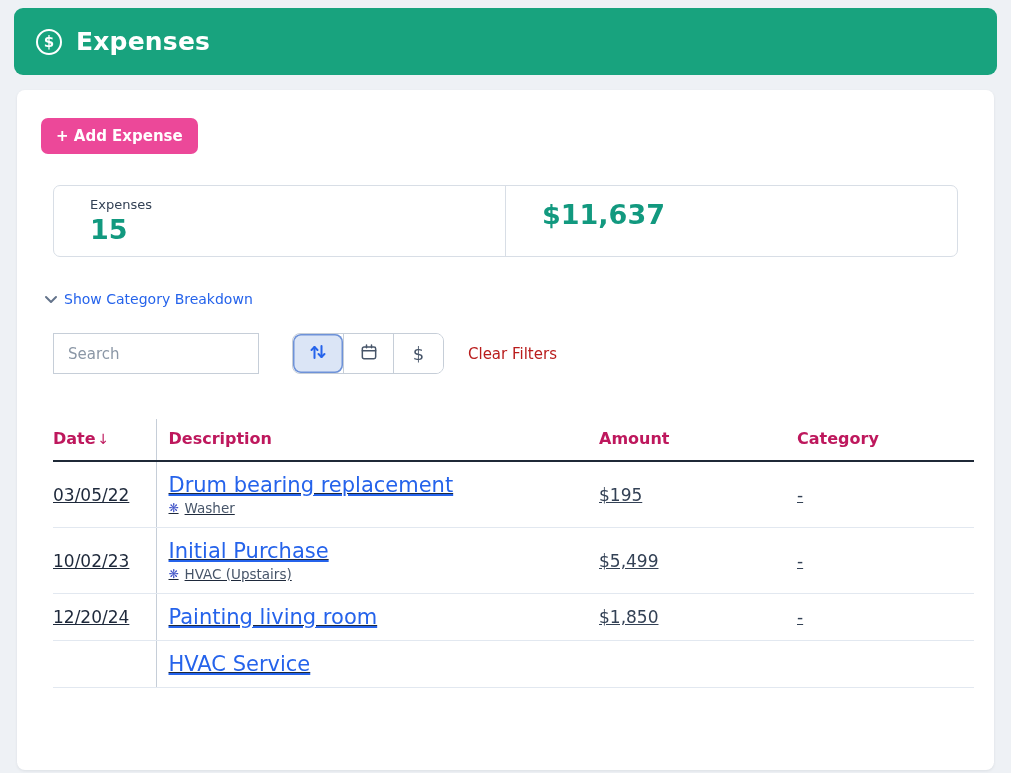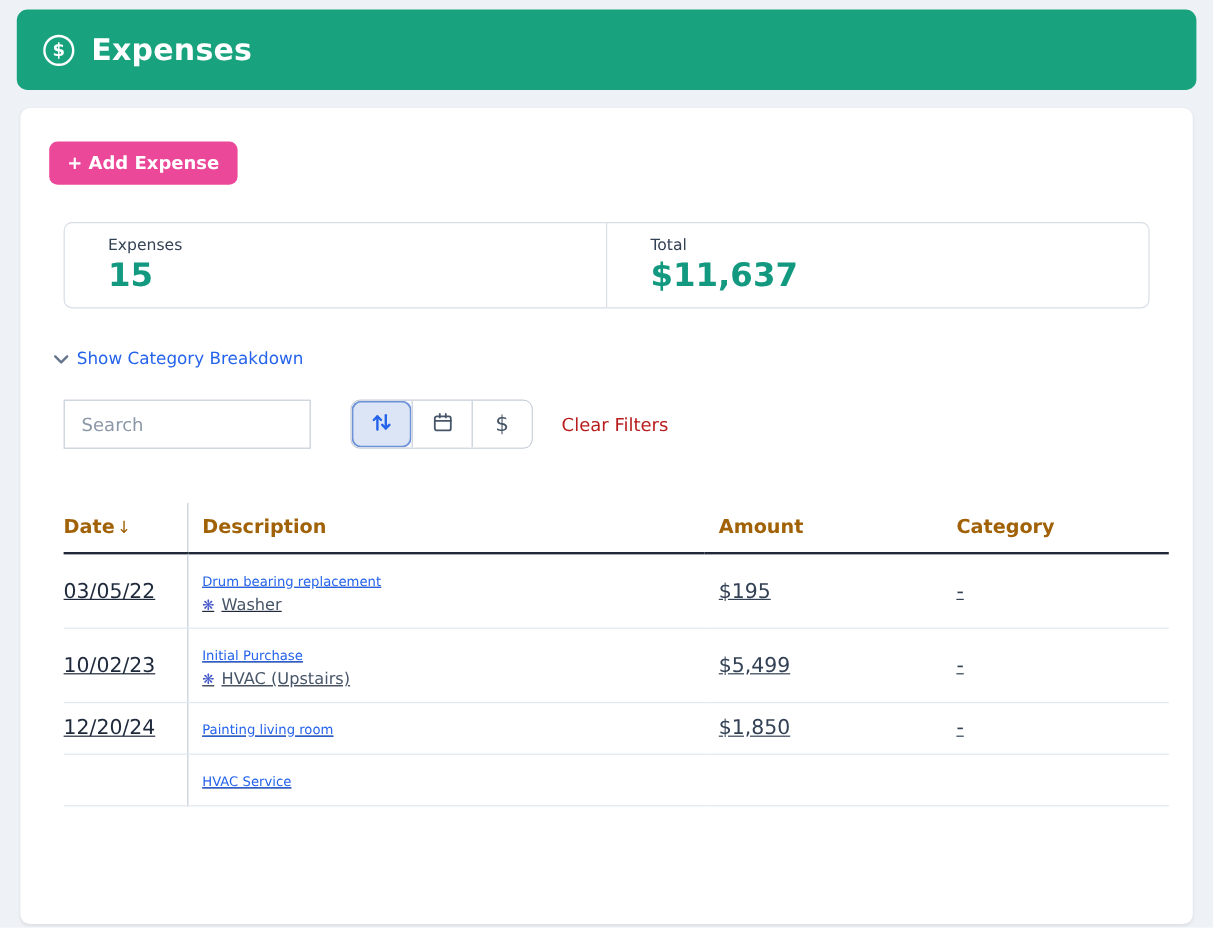--- a/index.html
+++ b/index.html
@@ -149,21 +149,21 @@
     table-layout:fixed;
   }
   col.c-date { width:103px; }
   col.c-desc { width:431px; }
   col.c-amount { width:198px; }
   col.c-cat { width:189px; }
   th {
     text-align:left;
     font-size:16px;
     font-weight:600;
-    color:#a16207;
+    color:#be185d;
     padding:10px 12px 12px 12px;
     border-bottom:2px solid #1f2937;
   }
   th.h-date { padding-left:0; border-right:1px solid #c6ced8; }
   th.h-desc { padding-left:12px; }
   td {
     padding:11px 12px;
     border-bottom:1px solid #e2e8f0;
     vertical-align:middle;
     font-size:17px;
@@ -171,21 +171,21 @@
   }
   td.date-cell {
     padding-left:0;
     border-right:1px solid #c6ced8;
     color:#1e293b;
   }
   td.desc-cell a {
     color:#2563eb;
     font-weight:500;
     text-decoration:underline;
-    font-size:11px;
+    font-size:21px;
   }
   .asset {
     margin-top:3px;
     display:flex; align-items:center; gap:6px;
     font-size:13.5px;
     color:#475569;
   }
   .asset-icon { color:#4154c8; font-size:12px; line-height:1; }
   td.amount-cell { color:#334155; }
   td.cat-cell { color:#334155; }
@@ -203,21 +203,20 @@
 
   <button class="add-btn">+ Add Expense</button>
 
   <section class="summary">
     <div class="summary-col">
       <div class="summary-label">Expenses</div>
       <div class="summary-value">15</div>
     </div>
     <div class="summary-divider"></div>
     <div class="summary-col">
-      <div class="summary-label">Total</div>
       <div class="summary-value">$11,637</div>
     </div>
   </section>
 
   <div class="breakdown-row">
     <span class="chev">
       <svg width="14" height="9" viewBox="0 0 14 9">
           <polyline points="2,2 7,7 12,2" fill="none" stroke="#64748b" stroke-width="2" stroke-linecap="round" stroke-linejoin="round"></polyline>
         </svg>
     </span>

